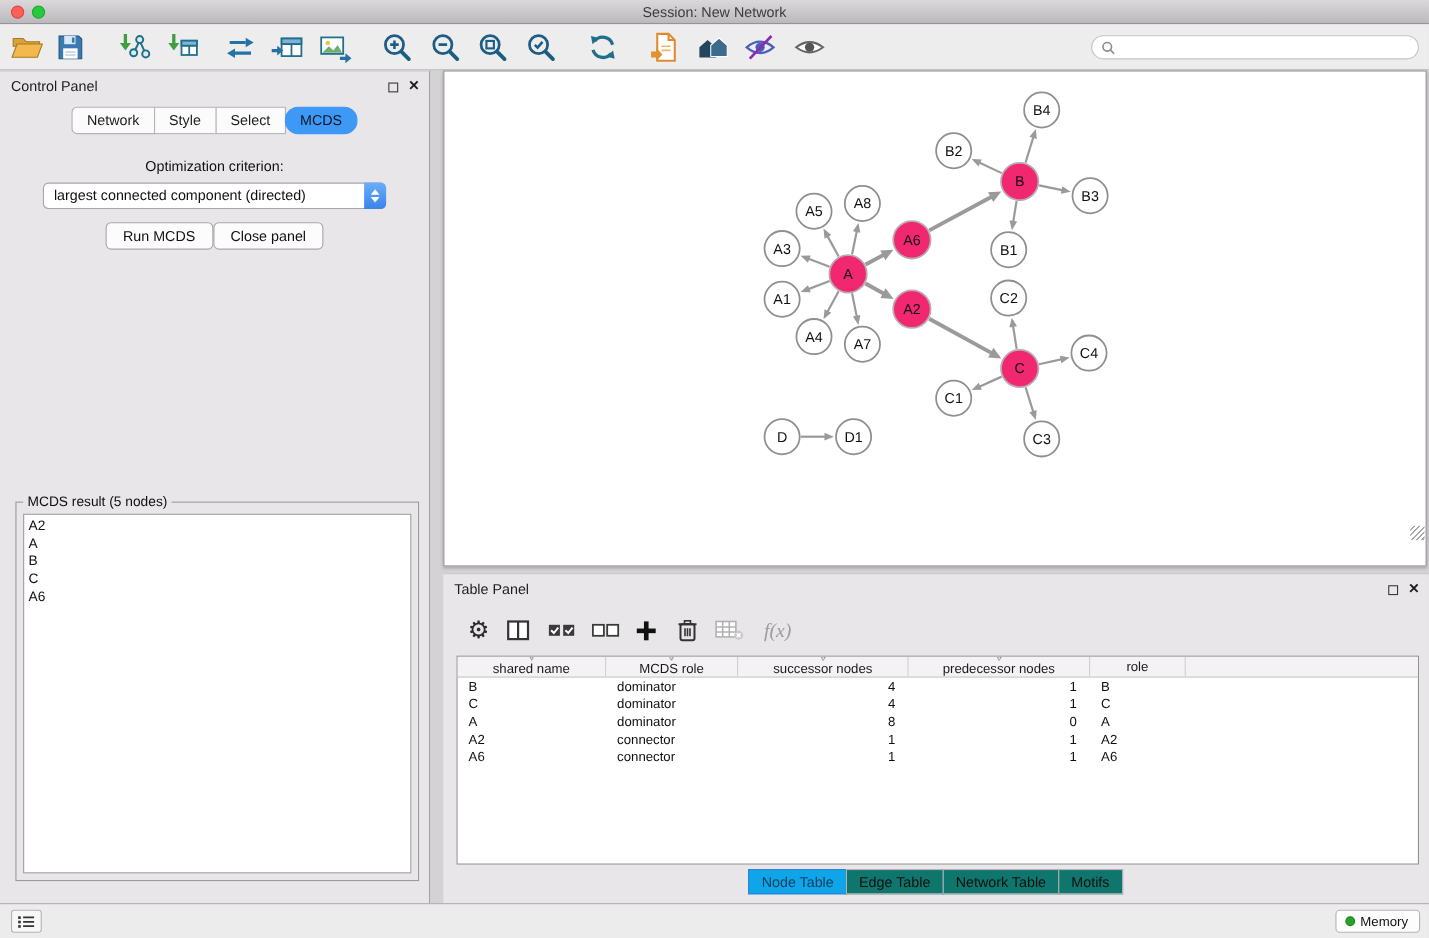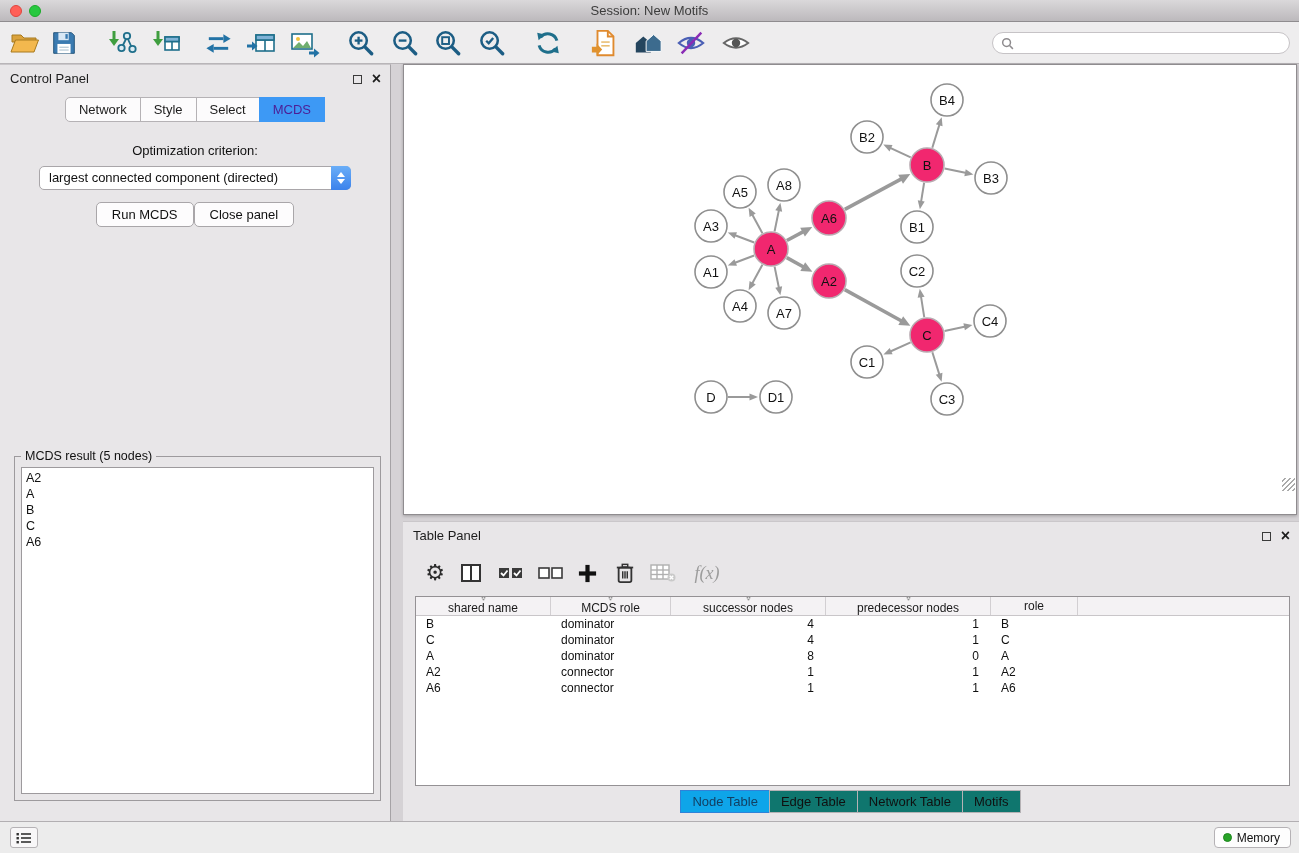--- a/index.html
+++ b/index.html
@@ -33,21 +33,21 @@
   .float-box { width:9px; height:9px; border:1.5px solid #3a3a3a; display:inline-block; }
   .close-x { font-size:16px; font-weight:bold; color:#1d1d1d; line-height:1; }
 
   
   .control-panel { position:absolute; left:0; top:64px; width:391px; height:757px;
                    background:#e8e6e8; border-right:1px solid #a5a2a5; border-top:1px solid #cac7ca; }
   .cp-tabs { display:flex; justify-content:center; margin-top:4px; }
   .cp-tab { font-size:13px; padding:4px 13px; background:#fcfbfc; border:1px solid #b5b2b5;
             margin-left:-1px; color:#1d1d1d; font-family:inherit; }
   .cp-tab:first-child { border-radius:5px 0 0 5px; margin-left:0; }
-  .cp-tab.active { background:#3d99f5; color:#4c1d95; border-color:#3d99f5; border-radius:0; }
+  .cp-tab.active { background:#3d99f5; color:#0f172a; border-color:#3d99f5; border-radius:12px; }
   .opt-label { text-align:center; margin-top:21px; font-size:13px; color:#101010; }
   .dropdown { position:relative; margin:8px auto 0; width:312px; height:24px; background:#fff;
               border:1px solid #a9a6a9; border-radius:5px; font-size:13px; line-height:22px;
               padding-left:9px; color:#101010; white-space:nowrap; }
   .stepper { position:absolute; right:-1px; top:-1px; width:20px; height:24px;
              background:linear-gradient(#6aaef8,#3b82ec); border-radius:0 5px 5px 0;
              display:flex; flex-direction:column; align-items:center; justify-content:center; gap:2px; }
   .tri-up { width:0; height:0; border-left:4px solid transparent; border-right:4px solid transparent;
             border-bottom:5px solid #fff; }
   .tri-down { width:0; height:0; border-left:4px solid transparent; border-right:4px solid transparent;
@@ -114,21 +114,21 @@
 </head>
 <body>
 
 <div class="app">
 
   <div class="titlebar">
     <div class="lights">
       <span class="light red"></span>
       <span class="light green"></span>
     </div>
-    <div class="wtitle">Session: New Motifs</div>
+    <div class="wtitle">Session: New Network</div>
   </div>
 
   <div class="toolbar">
     <button class="tbtn" style="left:7px">
       <svg viewBox="0 0 32 32" width="32" height="32">
         <path d="M4 8 h9 l3 3 h12 v4 H4 z" fill="#daa23c" stroke="#a87a1e"></path>
         <path d="M3 25 L7.5 13 h23 l-4.5 12 z" fill="#f3b84e" stroke="#a87a1e"></path>
       </svg>
     </button>
     <button class="tbtn" style="left:47px">

